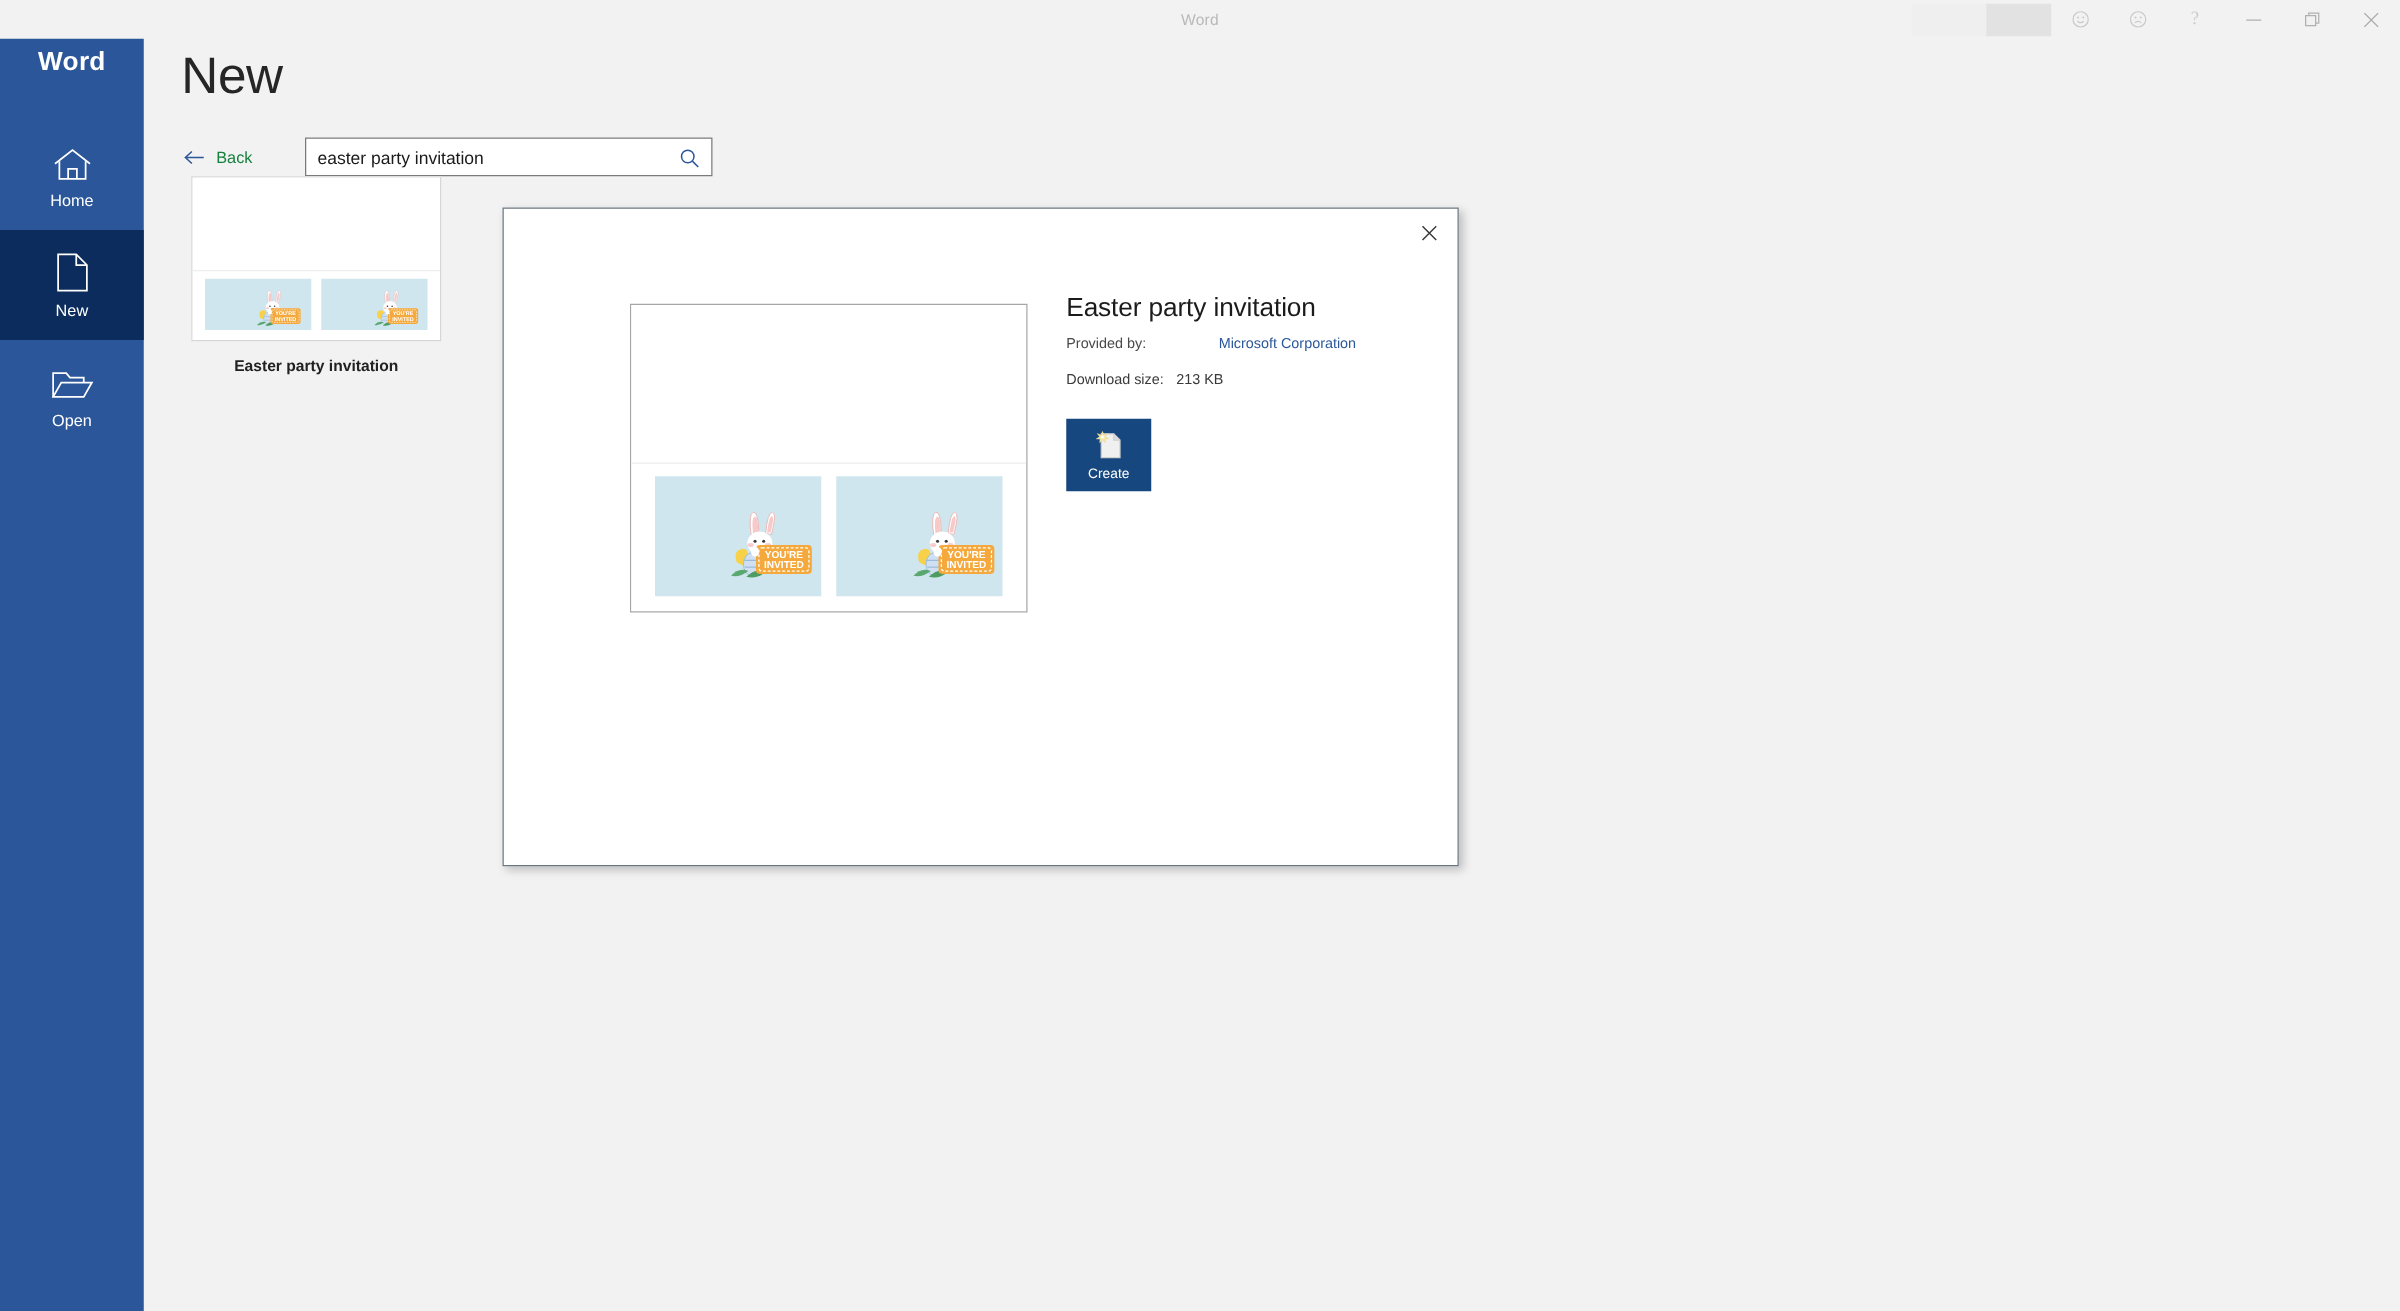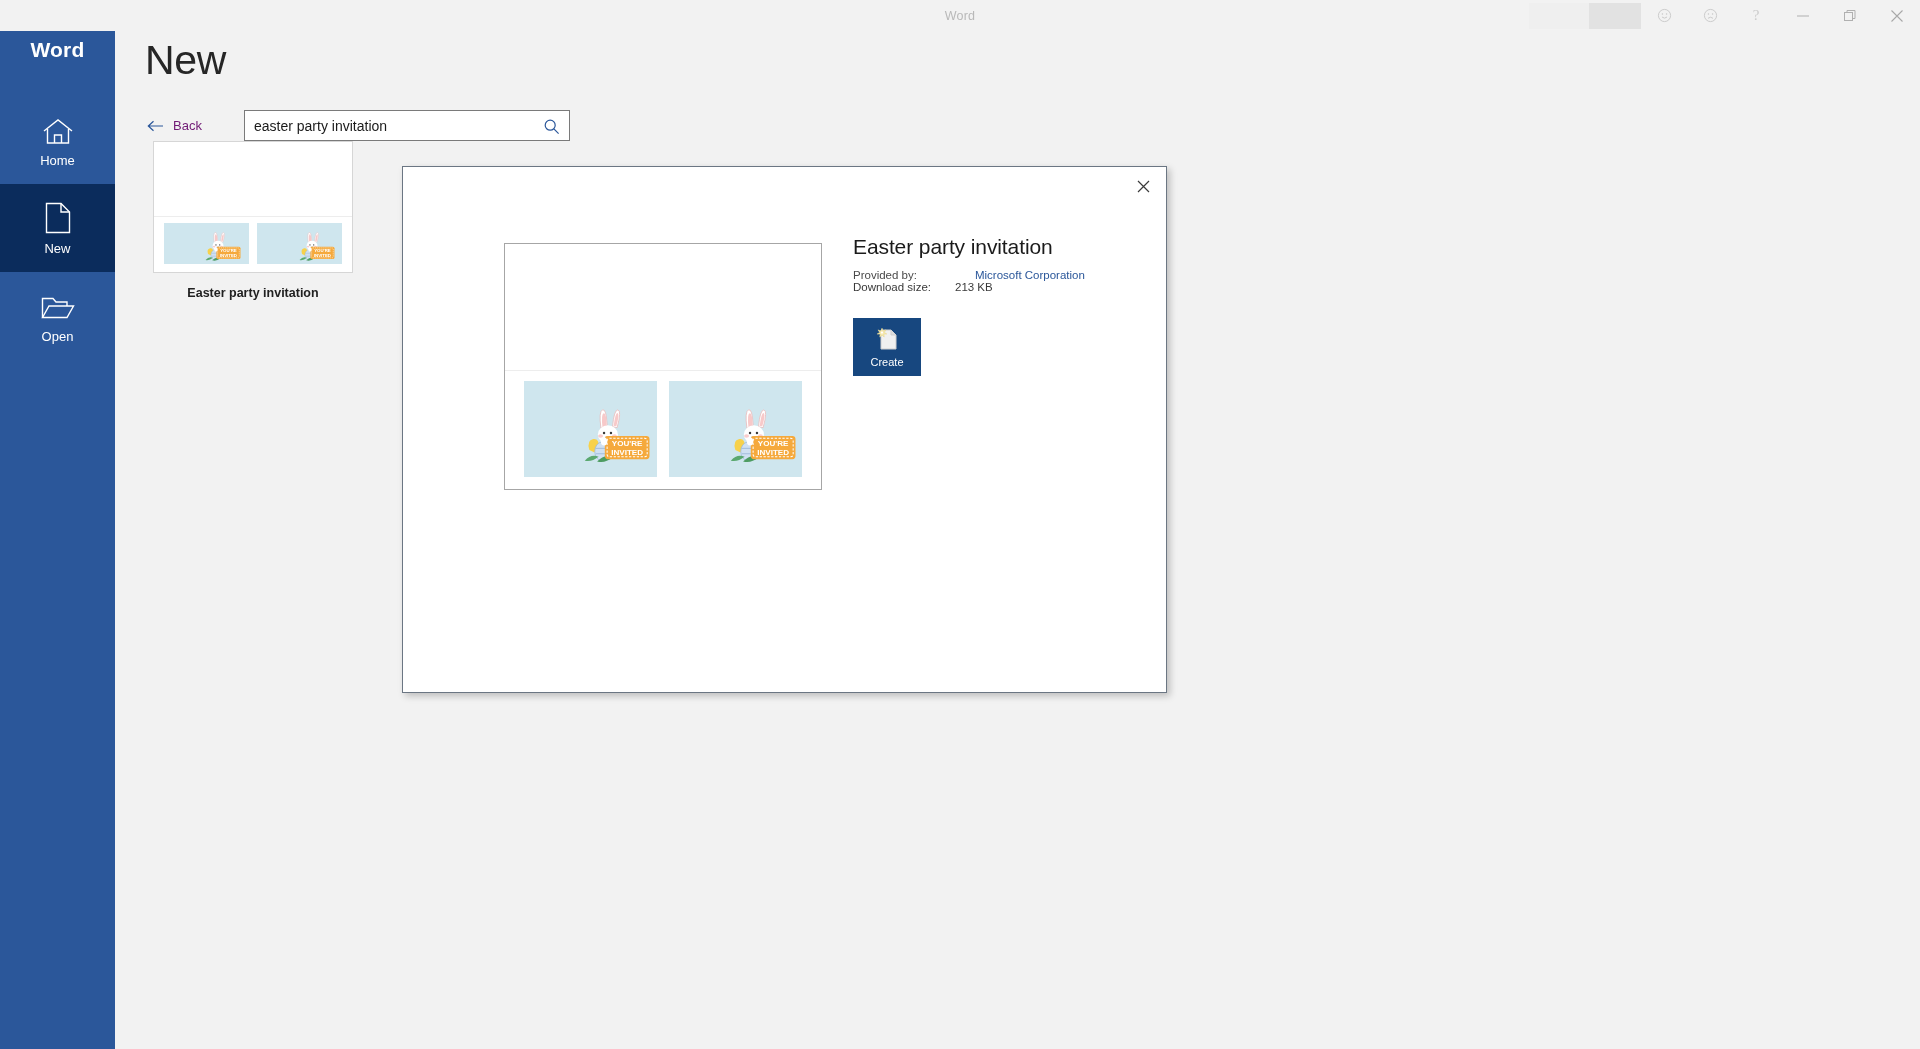--- a/index.html
+++ b/index.html
@@ -125,21 +125,21 @@
   .search-row {
     position: absolute;
     left: 32px; top: 79px;
     display: flex;
     align-items: center;
   }
   .back-btn {
     display: flex;
     align-items: center;
     gap: 9px;
-    color: #701a75;
+    color: #15803d;
     font-size: 13px;
     width: 62px;
   }
   .back-arrow svg { display: block; }
   .search-box {
     position: relative;
     margin-left: 35px;
     width: 326px; height: 31px;
     background: #fff;
     border: 1px solid #7a7a7a;
@@ -264,24 +264,25 @@
   }
   .provided-link { color: #2b579a; margin-left: 48px; }
   .tpl-desc {
     margin-top: 17px;
     font-size: 11.5px;
     line-height: 1.55;
     color: #1f1f1f;
     width: 222px;
   }
   .size-row {
+    margin-top: 17px;
     font-size: 11.5px;
     color: #3a3a3a;
     display: flex;
-    gap: 24px;
+    gap: 10px;
   }
   .create-btn {
     margin-top: 25px;
     width: 68px; height: 58px;
     background: #17477f;
     display: flex;
     flex-direction: column;
     align-items: center;
     justify-content: center;
     gap: 4px;

